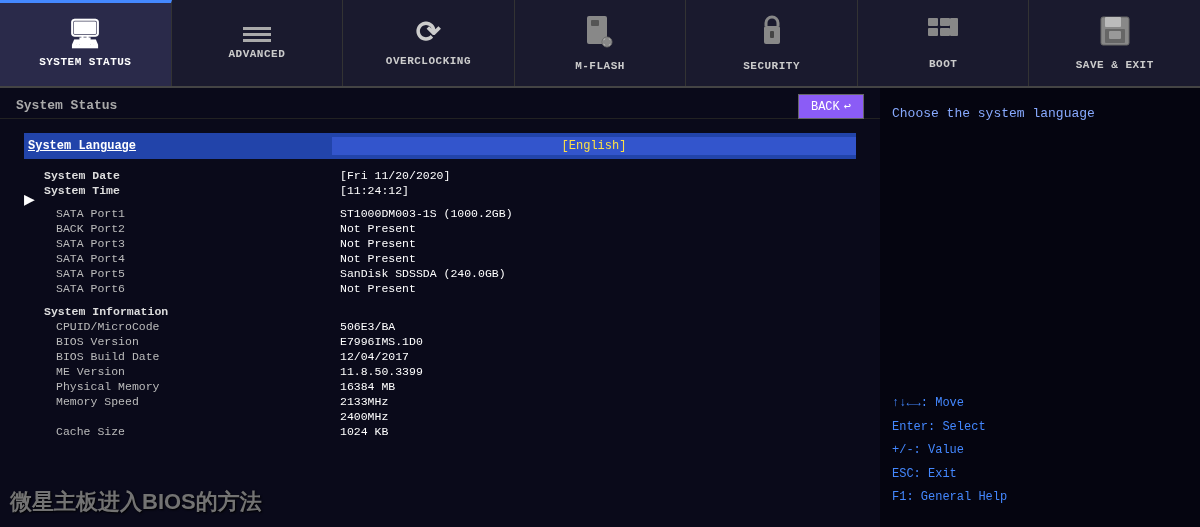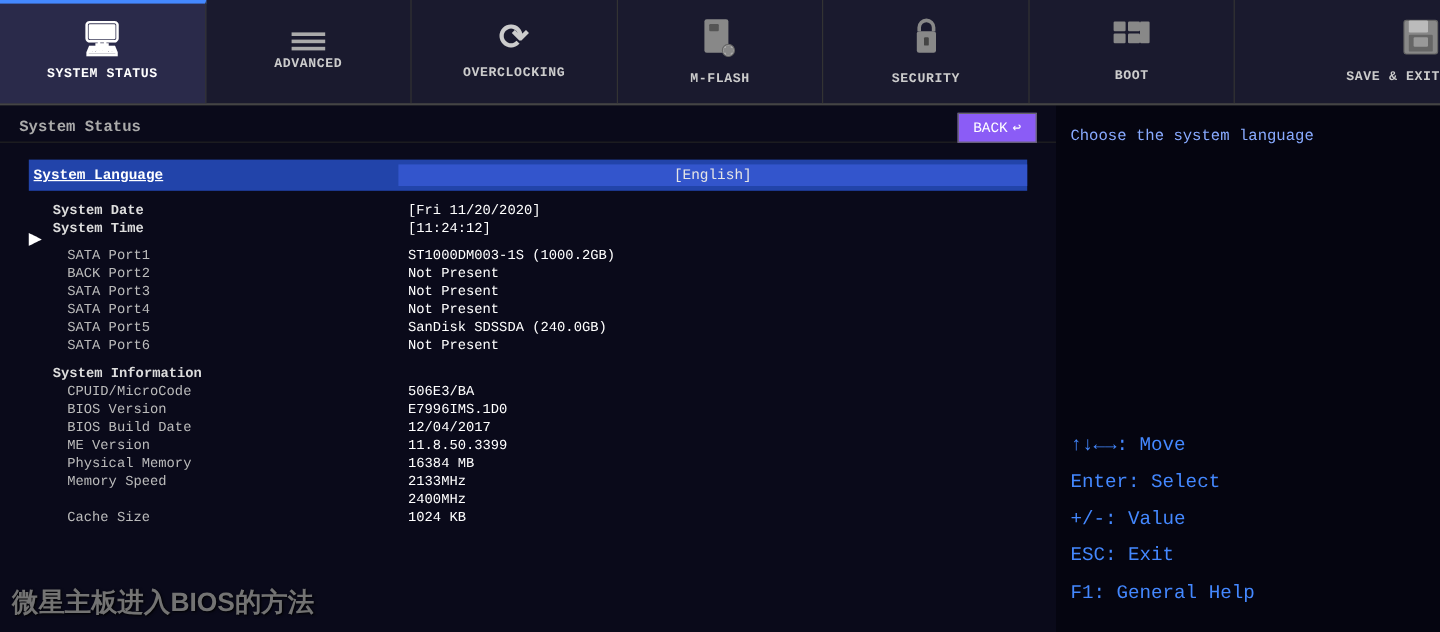--- a/index.html
+++ b/index.html
@@ -26,21 +26,21 @@
       justify-content: center;
       gap: 6px;
       cursor: pointer;
       border-right: 1px solid #333;
       color: #ccc;
       font-size: 12px;
       font-weight: bold;
       text-transform: uppercase;
       letter-spacing: 0.5px;
     }
-    .nav-item:last-child { border-right: none; align-items: flex-end; }
+    .nav-item:last-child { border-right: none; }
     .nav-item.active {
       background: #2a2a4a;
       color: #fff;
       border-top: 3px solid #4488ff;
     }
     .nav-icon {
       font-size: 28px;
       line-height: 1;
     }
     .nav-label { font-size: 11px; letter-spacing: 0.5px; }
@@ -100,21 +100,21 @@
       flex: 0 0 300px;
       font-size: 12px;
       color: #fff;
       padding-left: 4px;
       text-decoration: underline;
       font-weight: bold;
     }
     .lang-value {
       flex: 1;
       font-size: 12px;
-      color: #e5e5e5;
+      color: #fde047;
       background: #3355cc;
       padding: 2px 8px;
       text-align: center;
       margin-left: 8px;
     }
 
     
     .data-section {
       margin-top: 10px;
     }
@@ -148,21 +148,21 @@
     }
 
     .help-text {
       font-size: 13px;
       color: #88aaff;
       line-height: 1.6;
       font-family: 'Courier New', monospace;
     }
 
     .key-help {
-      font-size: 16px;
+      font-size: 12px;
       color: #4488ff;
       line-height: 1.8;
       font-family: 'Courier New', monospace;
       margin-top: auto;
     }
     .key-help div { margin-bottom: 2px; }
 
     
     .watermark {
       position: absolute;

